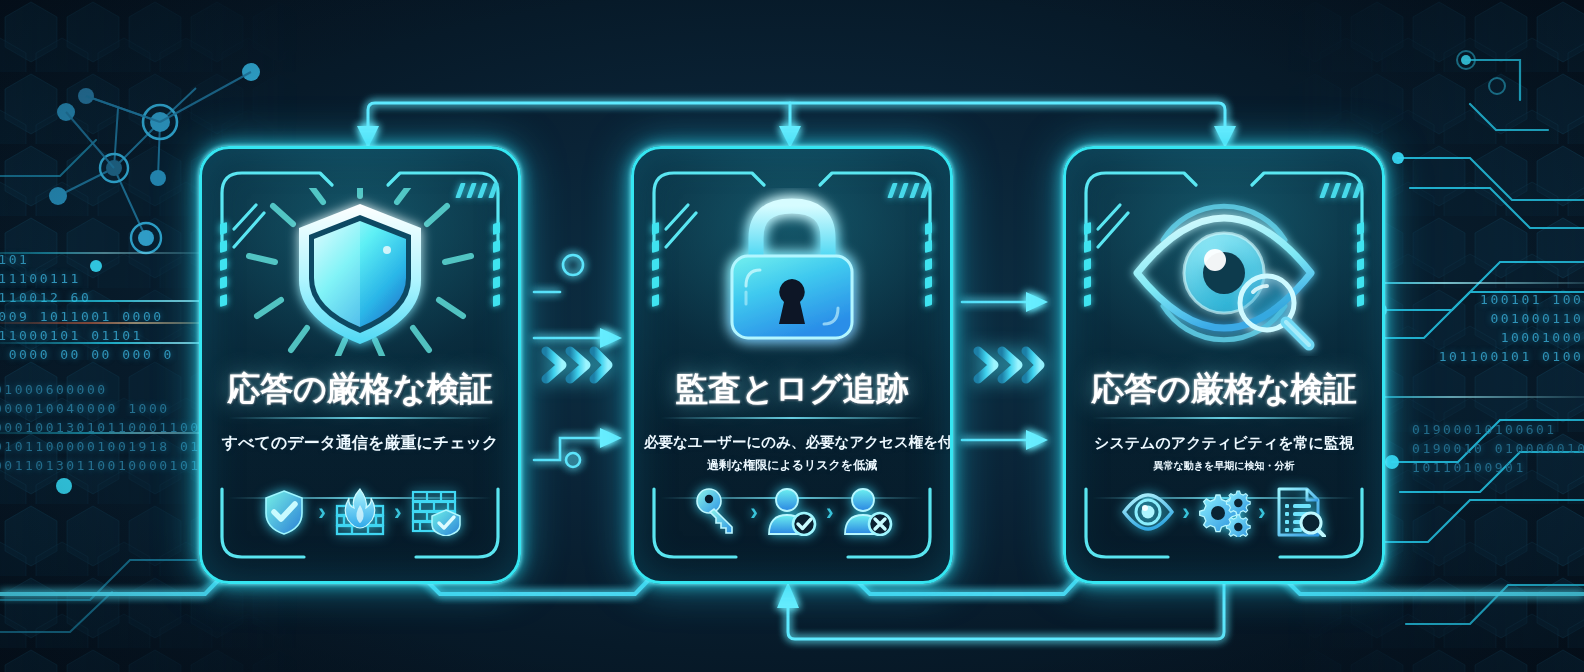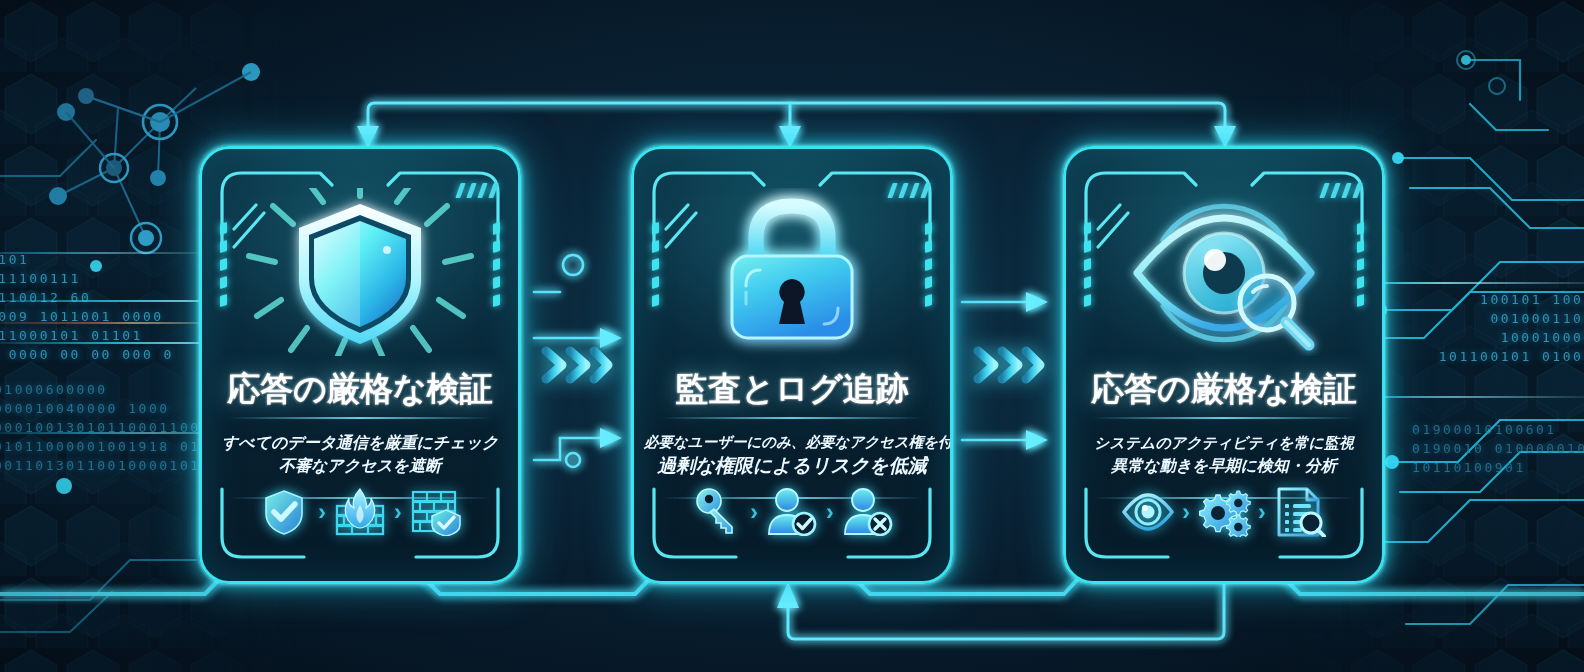--- a/index.html
+++ b/index.html
@@ -136,21 +136,21 @@
   }
   .divider.bottom{ top:348px; }
 
   .card-desc{
     position:absolute; top:282px; left:10px; right:10px;
     text-align:center;
     font-size:16px; font-weight:bold; color:#eef9ff;
     line-height:23px;
     text-shadow:0 0 4px rgba(10,40,60,.95), 1px 1px 0 rgba(6,30,46,.9);
   }
-  .card-desc div{ white-space:nowrap;font-style:italic; }
+  .card-desc div{ white-space:nowrap; }
 
   .footer-icons{
     position:absolute; bottom:42px; left:0; right:0;
     display:flex; align-items:center; justify-content:center; gap:9px;
   }
   .fi{ width:54px; height:54px; display:flex; align-items:center; justify-content:center; }
   .fi svg{ display:block; filter:drop-shadow(0 0 6px rgba(60,215,245,.8)); }
   .fsep{ color:#3fd6ee; font-size:23px; font-weight:bold; opacity:.9;
          text-shadow:0 0 8px rgba(60,215,245,.9); margin:0 -2px; }
 
@@ -436,21 +436,20 @@
             <path d="M115 33 L115 139 Q69 120 69 90 L69 51 Z" fill="#ffffff" opacity=".22"></path>
             <circle cx="142" cy="62" r="4" fill="#fff" opacity=".75"></circle>
           </g>
         </svg>
       </div>
 
       <div class="card-title">応答の厳格な検証</div>
       <div class="divider"></div>
       <div class="card-desc">
         <div>すべてのデータ通信を厳重にチェック</div>
-        <div>不審なアクセスを遮断</div>
       </div>
       <div class="divider bottom"></div>
 
       <div class="footer-icons">
         <div class="fi">
           <svg width="46" height="48" viewBox="0 0 46 48">
             <defs>
                 <linearGradient id="c1g1" x1="0" y1="0" x2="1" y2="1">
               <stop offset="0%" stop-color="#76f0e6"></stop>
                   <stop offset="100%" stop-color="#2a7fd6"></stop>
@@ -606,21 +605,21 @@
             <path d="M136 120 Q136 136 122 136" fill="none" stroke="#d2fbff" stroke-width="3" stroke-linecap="round" opacity=".6"></path>
             <line x1="44" y1="104" x2="44" y2="116" stroke="#d2fbff" stroke-width="3" stroke-linecap="round" opacity=".5"></line>
           </g>
         </svg>
       </div>
 
       <div class="card-title">監査とログ追跡</div>
       <div class="divider"></div>
       <div class="card-desc">
         <div style="font-size:14.5px">必要なユーザーにのみ、必要なアクセス権を付与</div>
-        <div style="font-size:19px">過剰な権限によるリスクを低減</div>
+        <div style="font-size:12px">過剰な権限によるリスクを低減</div>
       </div>
       <div class="divider bottom"></div>
 
       <div class="footer-icons">
         <div class="fi">
           <svg width="48" height="50" viewBox="0 0 48 50">
             <defs>
                 <linearGradient id="c2g1" x1="0" y1="0" x2="1" y2="1">
               <stop offset="0%" stop-color="#8df5e8"></stop>
                   <stop offset="100%" stop-color="#2c93e4"></stop>
@@ -763,21 +762,21 @@
             <line x1="167" y1="134" x2="190" y2="157" stroke="#6fd9f5" stroke-width="11" stroke-linecap="round"></line>
             <line x1="167" y1="134" x2="190" y2="157" stroke="#d6fbff" stroke-width="4" stroke-linecap="round" opacity=".55"></line>
           </g>
         </svg>
       </div>
 
       <div class="card-title">応答の厳格な検証</div>
       <div class="divider"></div>
       <div class="card-desc">
         <div style="font-size:15px">システムのアクティビティを常に監視</div>
-        <div style="font-size:16px">異常な動きを早期に検知・分析</div>
+        <div style="font-size:10px">異常な動きを早期に検知・分析</div>
       </div>
       <div class="divider bottom"></div>
 
       <div class="footer-icons">
         <div class="fi">
           <svg width="54" height="42" viewBox="0 0 54 42">
             <defs>
                 <linearGradient id="c3g1" x1="0" y1="0" x2="0.4" y2="1">
               <stop offset="0%" stop-color="#b9f7ff"></stop>
                   <stop offset="100%" stop-color="#34a9e2"></stop>

